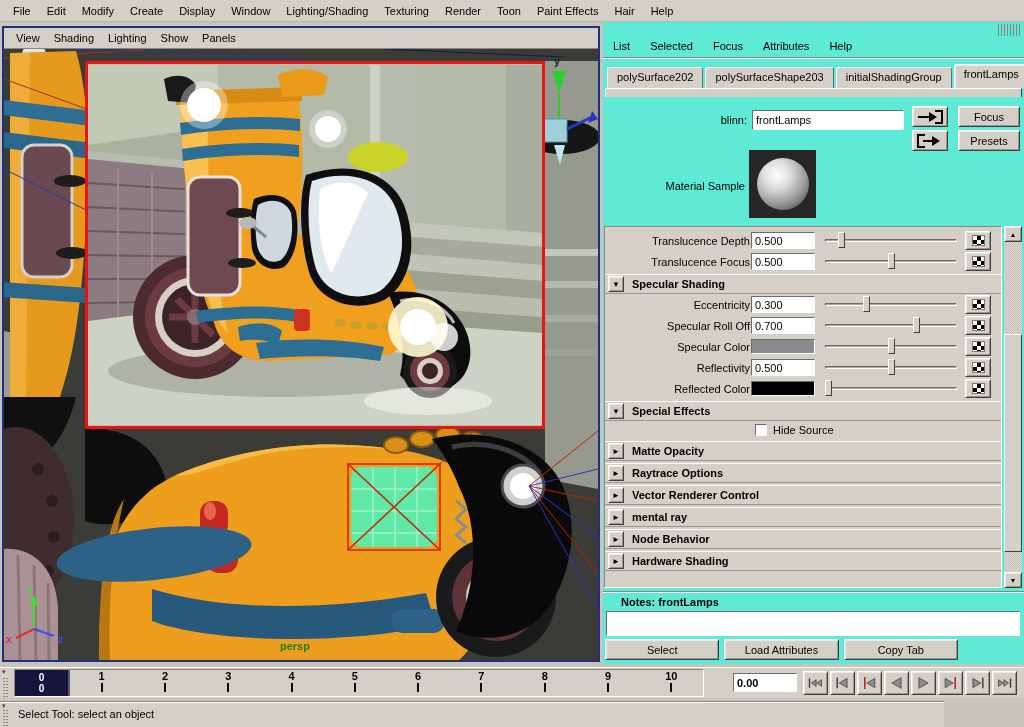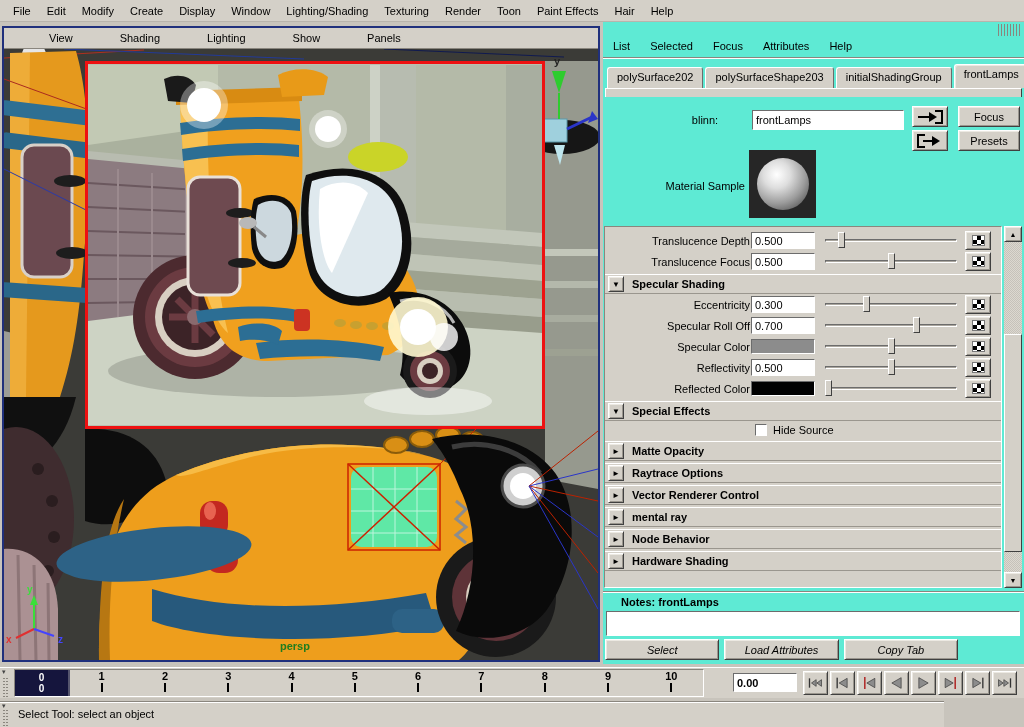--- a/index.html
+++ b/index.html
@@ -15,37 +15,37 @@
   .grip { background-image:repeating-linear-gradient(0deg,#8a867e 0 1px,transparent 1px 3px), repeating-linear-gradient(0deg,#8a867e 0 1px,transparent 1px 3px); background-size:2px 100%,2px 100%; background-position:1px 6px,4px 6px; background-repeat:no-repeat; }
   .grip:before { content:"▾"; font-size:7px; color:#444; position:absolute; top:-2px; left:0; }
 
   
   #menubar { position:absolute; left:0; top:0; width:1024px; height:22px; background:#d4d0c8; border-bottom:1px solid #b8b4ac; display:flex; align-items:center; padding-left:6px; gap:2px; }
   #menubar .mi { padding:2px 7px; }
 
   
   #vp-window { position:absolute; left:2px; top:26px; width:598px; height:636px; border:2px solid #20307c; background:#d4d0c8; }
   #vp-menubar { position:absolute; left:0; top:0; width:594px; height:21px; background:#d4d0c8; border-bottom:1px solid #8a867e; display:flex; align-items:center; padding-left:6px; gap:2px; }
-  #vp-menubar .mi { padding:2px 6px;margin-left:33px; }
+  #vp-menubar .mi { padding:2px 6px; }
   #vp-canvas { position:absolute; left:0; top:21px; width:594px; height:611px; background:#3b3b37; overflow:hidden; }
   #vp-scene { position:absolute; left:0; top:0; }
   #render-view { position:absolute; left:81px; top:12px; width:460px; height:368px; border:3px solid #ee1111; background:#b9bfb0; }
   #render-view svg { display:block; }
 
   
   #ae { position:absolute; left:603px; top:22px; width:421px; height:642px; background:#5eead4; }
   #ae-grip { position:absolute; right:2px; top:2px; width:24px; height:12px; background-image:repeating-linear-gradient(90deg,#8a867e 0 1px,transparent 1px 3px); background-size:100% 2px; background-repeat:repeat-y; background-position:0 2px; }
   #ae-menubar { position:absolute; left:2px; top:14px; width:400px; height:20px; display:flex; align-items:center; gap:4px; }
   #ae-menubar .mi { padding:2px 8px; }
   #ae-menusep { position:absolute; left:0; top:35px; width:421px; height:2px; border-top:1px solid #8a867e; border-bottom:1px solid #fff; }
   #ae-tabs { position:absolute; left:4px; top:42px; height:24px; display:flex; align-items:flex-end; }
   .tab { height:21px; padding:3px 9px 0 9px; margin-right:2px; background:#d4d0c8; border:1px solid #6c6c6c; border-bottom:none; border-top-color:#fff; border-left-color:#fff; border-radius:3px 3px 0 0; white-space:nowrap; }
   .tab.active { height:24px; font-weight:normal; box-shadow:inset 1px 1px 0 #ece9e2; position:relative; z-index:2; }
   #ae-tabbase { position:absolute; left:2px; top:66px; width:417px; height:9px; background:#d4d0c8; border:1px solid; border-color:#ffffff #404040 #404040 #ffffff; border-bottom:none; }
-  #ae-noderow-label { position:absolute; left:60px; top:92px; width:84px; text-align:center; }
+  #ae-noderow-label { position:absolute; left:60px; top:92px; width:84px; text-align:right; }
   #ae-nodename { position:absolute; left:149px; top:88px; width:152px; height:20px; }
   .io-btn { position:absolute; width:36px; height:21px; }
   #ae-inconn { left:309px; top:84px; }
   #ae-outconn { left:309px; top:108px; }
   #ae-focus { position:absolute; left:355px; top:84px; width:62px; height:21px; }
   #ae-presets { position:absolute; left:355px; top:108px; width:62px; height:21px; }
   #ae-matlabel { position:absolute; left:0px; top:158px; width:142px; text-align:right; }
   #ae-sphere-box { position:absolute; left:146px; top:128px; width:67px; height:68px; background:#262626; }
   #ae-sphere { position:absolute; left:8px; top:8px; width:52px; height:52px; border-radius:50%; background:radial-gradient(circle at 38% 32%, #ffffff, #dedede 28%, #9c9c9c 60%, #4e4e4e 90%, #383838); }
 
@@ -67,21 +67,21 @@
   .checkbox { width:12px; height:12px; background:#fff; border:1px solid; border-color:#6c6c6c #ffffff #ffffff #6c6c6c; margin-right:6px; }
 
   #attr-scroll { position:absolute; left:401px; top:204px; width:18px; height:362px; background:#c6c2ba; background-image:repeating-conic-gradient(#dcd8d0 0 25%, #c6c2ba 0 50%); background-size:2px 2px; }
   .scrbtn { position:absolute; left:0; width:18px; height:16px; font-size:7px; color:#000; }
   #scr-up { top:0; } #scr-down { bottom:0; }
   #scr-thumb { position:absolute; left:0; top:108px; width:18px; height:218px; background:#d4d0c8; border:1px solid; border-color:#fff #404040 #404040 #fff; }
 
   #notes-sep { position:absolute; left:0; top:569px; width:421px; height:2px; border-top:1px solid #8a867e; border-bottom:1px solid #fff; }
   #notes-label { position:absolute; left:18px; top:574px; font-weight:bold; }
   #notes-box { position:absolute; left:3px; top:589px; width:414px; height:25px; resize:none; border:1px solid; border-color:#6c6c6c #ffffff #ffffff #6c6c6c; background:#fff; font-family:"Liberation Sans",sans-serif; }
-  #ae-footer { position:absolute; left:2px; top:617px; width:353px; height:21px; display:flex; gap:5px;font-style:italic; }
+  #ae-footer { position:absolute; left:2px; top:617px; width:353px; height:21px; display:flex; gap:5px; }
   #ae-footer .btn { flex:1; height:21px; }
 
   
   #timeline { position:absolute; left:0; top:667px; width:1024px; height:31px; background:#d4d0c8; border-top:1px solid #fff; }
   #tl-grip { position:absolute; left:2px; top:2px; width:9px; height:27px; }
   #tl-range { position:absolute; left:14px; top:1px; width:690px; height:28px; background:#d4d0c8; border:1px solid; border-color:#8a867e #fff #fff #8a867e; display:flex; }
   #tl-current { width:55px; height:26px; background:#15153d; color:#fff; font-weight:bold; font-size:10px; display:flex; flex-direction:column; align-items:center; justify-content:center; line-height:11px; border-right:2px solid #55556d; }
   #tl-frames { flex:1; display:flex; }
   .fcell { flex:1; display:flex; flex-direction:column; align-items:center; }
   .fnum { font-weight:bold; font-size:11px; height:13px; }

